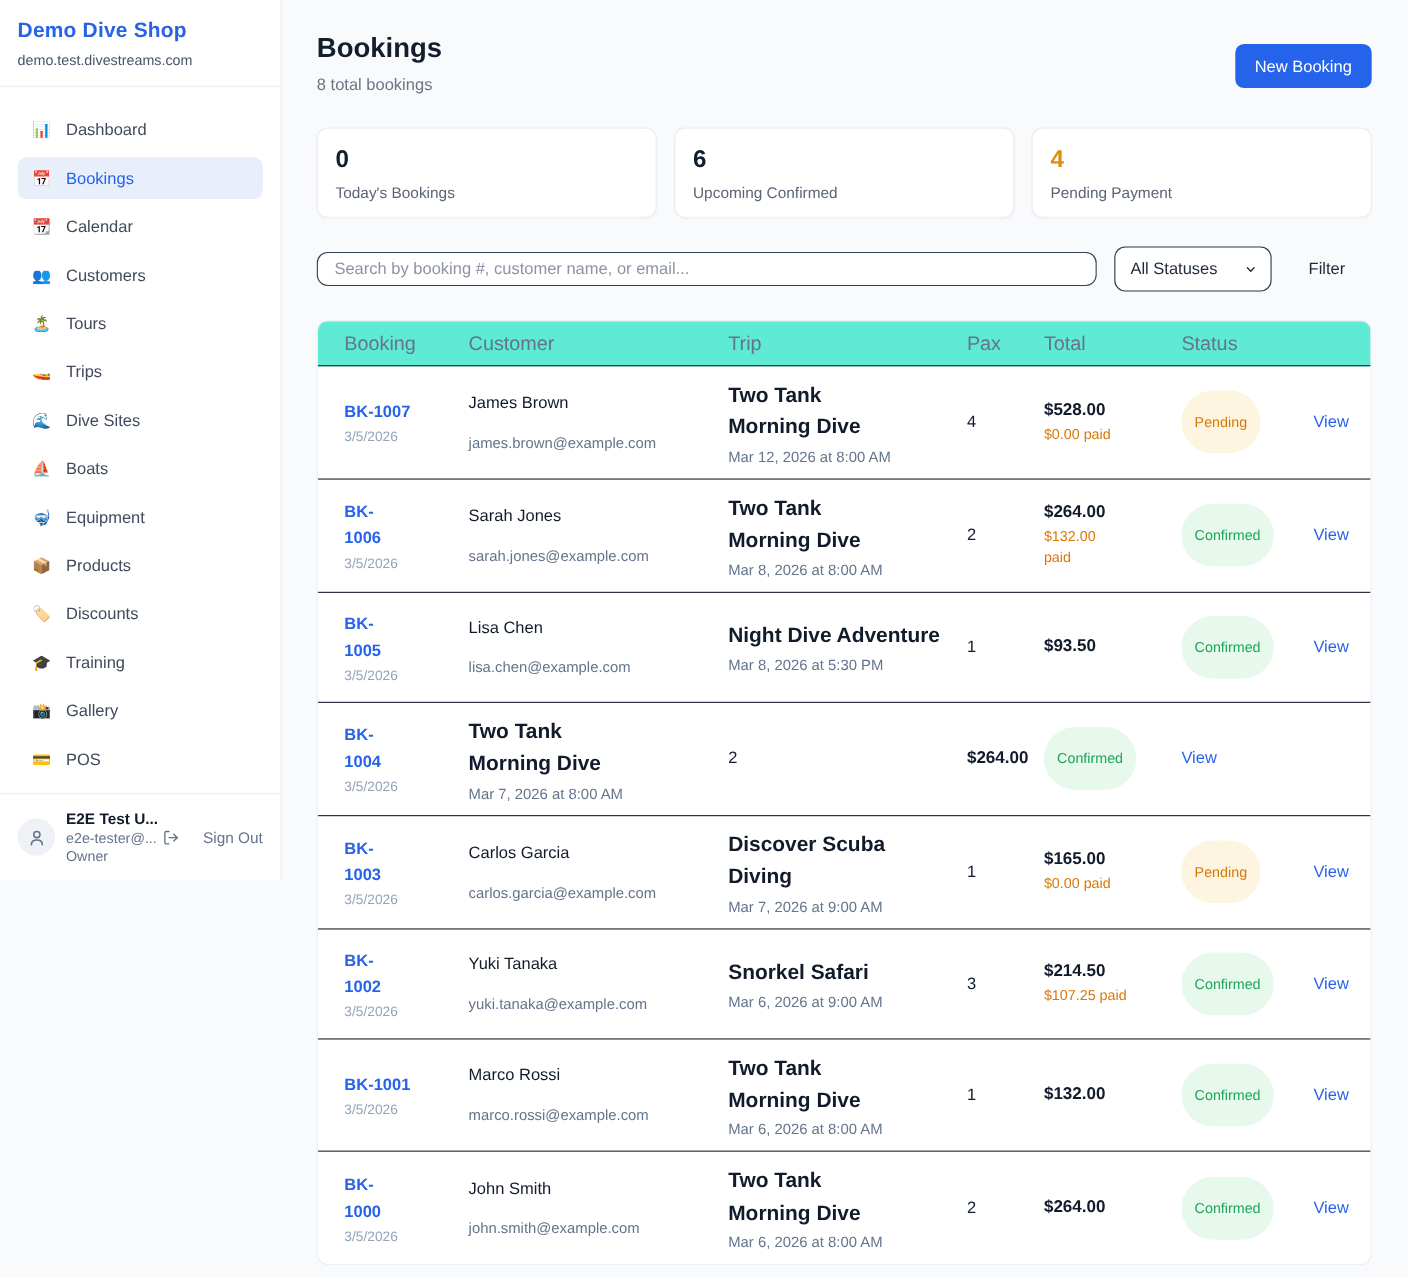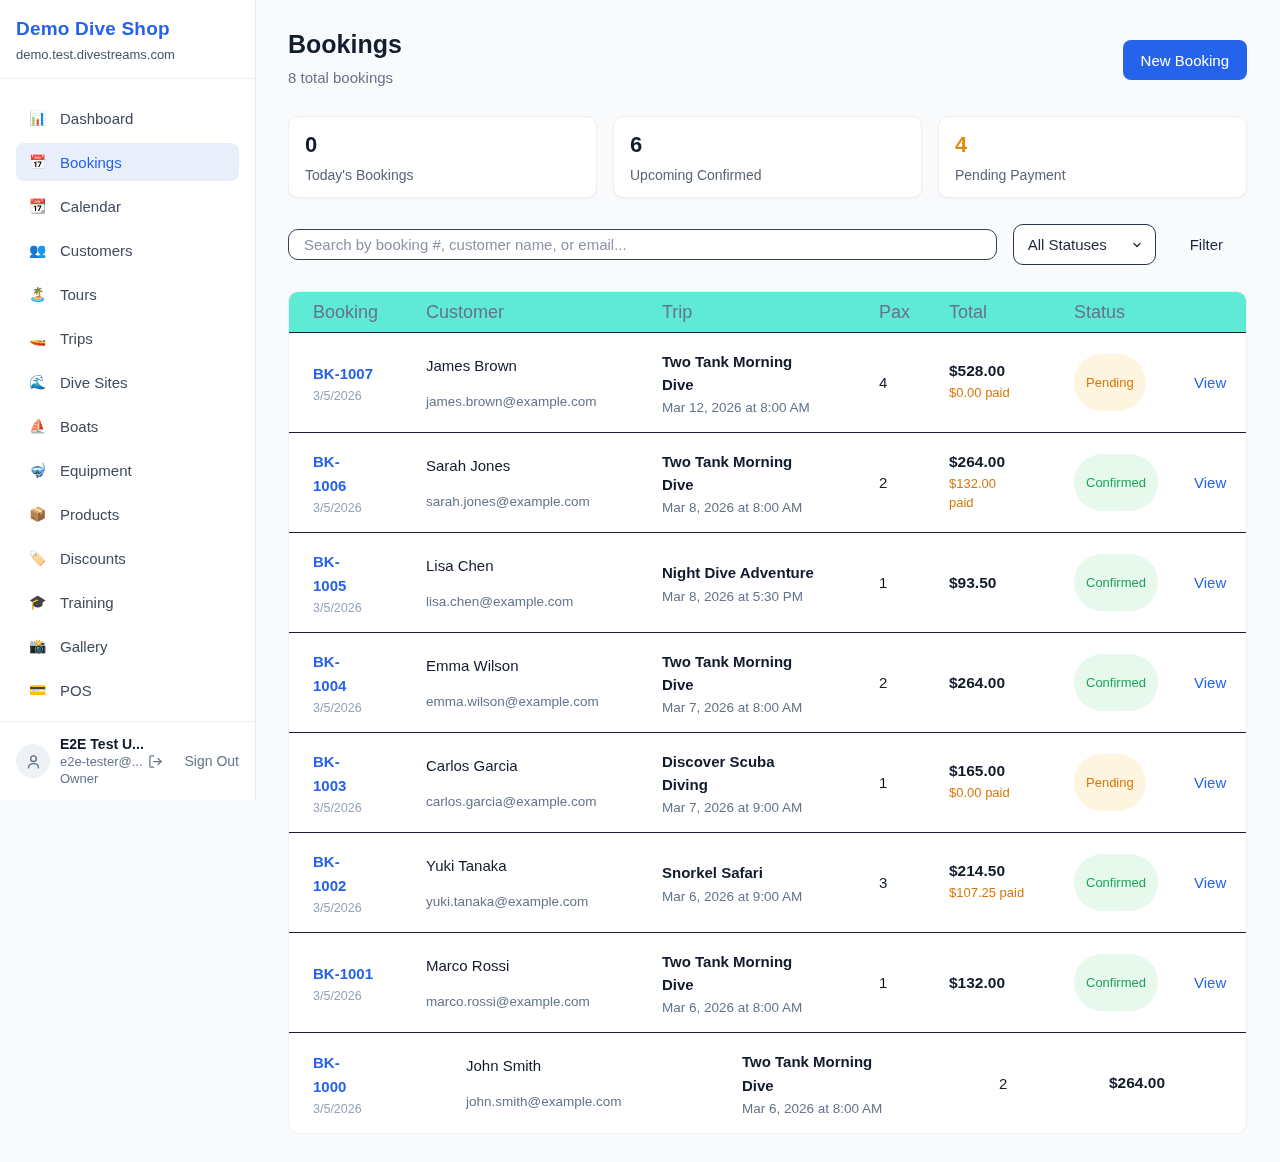--- a/index.html
+++ b/index.html
@@ -97,28 +97,28 @@
     display: grid;
     grid-template-columns: 113px 236px 217px 70px 125px 120px 1fr;
     padding: 0 24px; align-items: center;
   }
   .thead {
     height: 41px; background: #5eead4;
     border-bottom: 1px solid #18212f;
     color: #64748b; font-size: 18px;
   }
   .trow { min-height: 100px; border-bottom: 1px solid #18212f; padding-top: 12px; padding-bottom: 12px; }
-  .trow:last-child { border-bottom: none; gap: 40px; }
+  .trow:last-child { border-bottom: none; }
 
   .bk-id { color: #2563eb; font-weight: 600; font-size: 15px; line-height: 1.6; cursor: pointer; }
   .bk-id.wrap { max-width: 48px; }
   .bk-date { color: #94a3b8; font-size: 12.5px; margin-top: 3px; }
   .cust-name { font-size: 15px; font-weight: 500; color: #111b2c; }
   .cust-email { font-size: 13.5px; color: #64748b; margin-top: 20px; }
-  .trip-name { font-size: 15px; font-weight: 600; color: #111b2c; line-height: 1.55; }
+  .trip-name { font-size: 19px; font-weight: 600; color: #111b2c; line-height: 1.55; }
   .trip-name.wrap { max-width: 150px; }
   .trip-time { font-size: 13.5px; color: #64748b; margin-top: 4px; }
   .pax-val { font-size: 15px; color: #111b2c; }
   .total-amt { font-size: 15.5px; font-weight: 700; color: #111b2c; }
   .total-paid { font-size: 13px; color: #d97706; margin-top: 4px; line-height: 1.45; }
   .total-paid.wrap { max-width: 62px; }
   .badge {
     display: inline-block; padding: 21px 12px; border-radius: 999px; font-size: 13px;
   }
   .badge.pending { background: #fdf5e0; color: #d97706; }
@@ -354,24 +354,20 @@
     </div>
     <div class="view-link">View</div>
   </div>
 
   <div class="tgrid trow">
     <div>
       <div class="bk-id wrap">BK-1004</div>
       <div class="bk-date">3/5/2026</div>
     </div>
     <div>
-      <div class="cust-name">Emma Wilson</div>
-      <div class="cust-email">emma.wilson@example.com</div>
-    </div>
-    <div>
       <div class="trip-name wrap">Two Tank Morning Dive</div>
       <div class="trip-time">Mar 7, 2026 at 8:00 AM</div>
     </div>
     <div class="pax-val">2</div>
     <div>
       <div class="total-amt">$264.00</div>
 
     </div>
     <div>
       <span class="badge confirmed">Confirmed</span>

